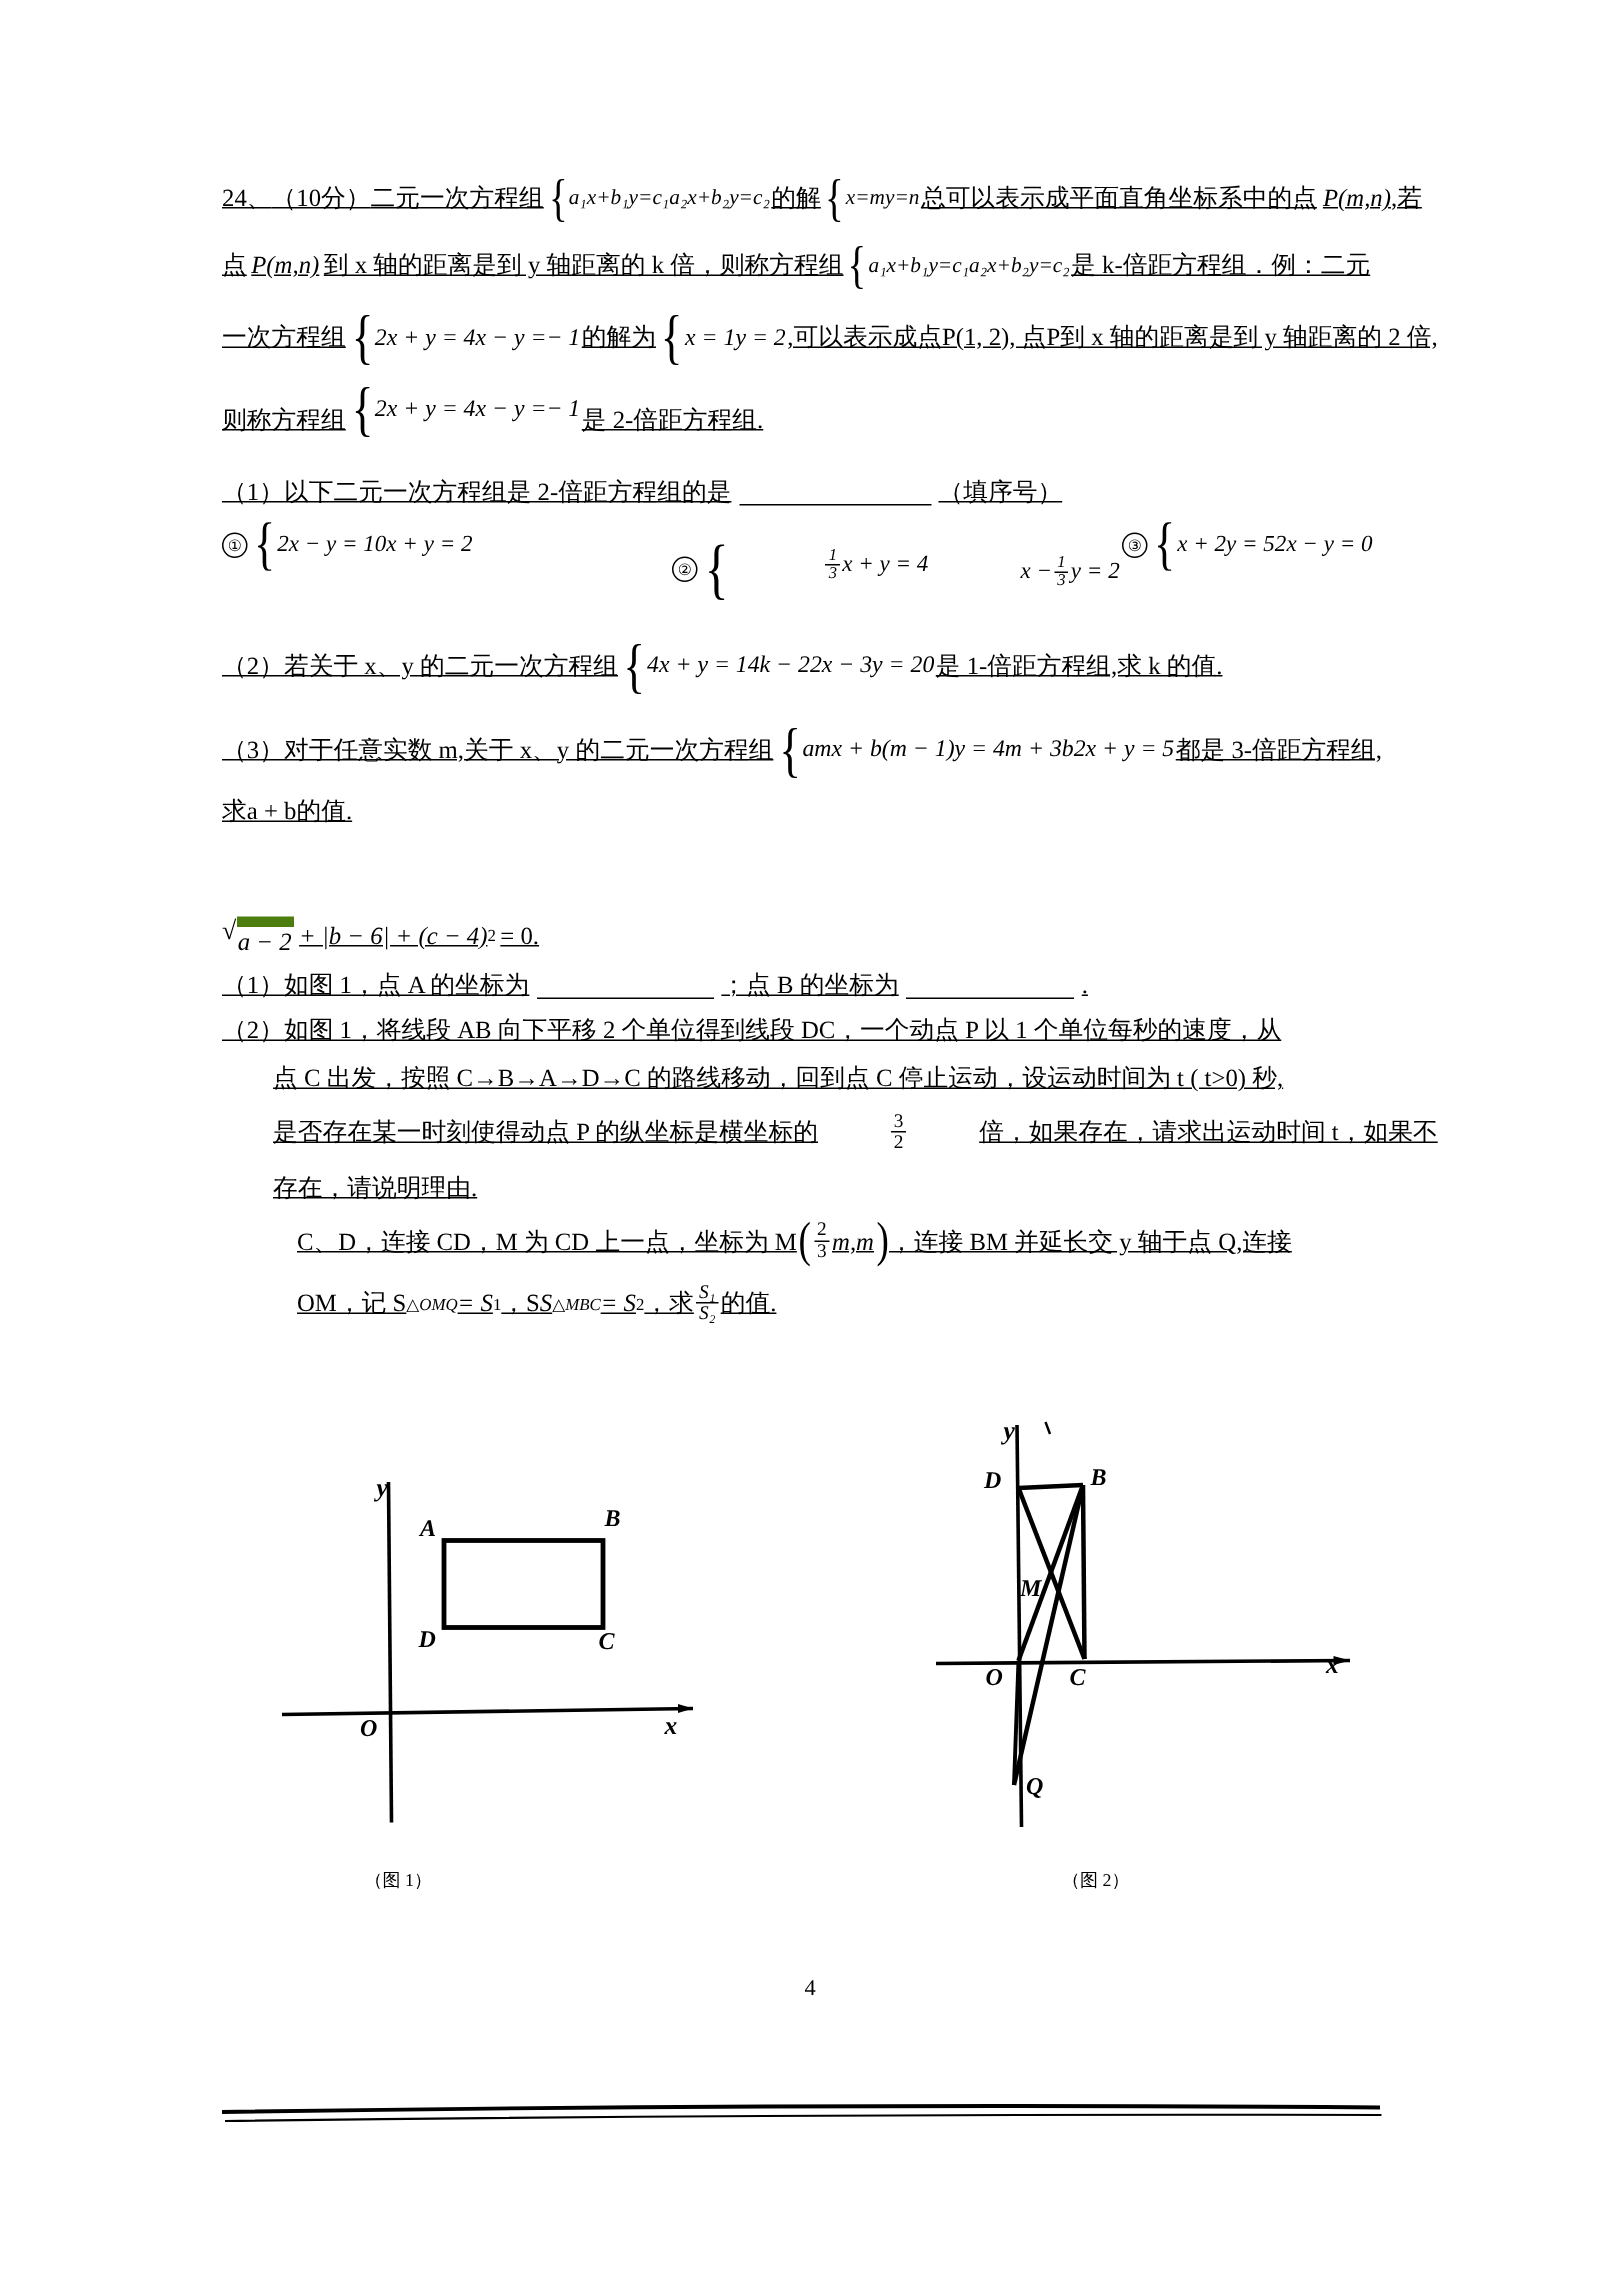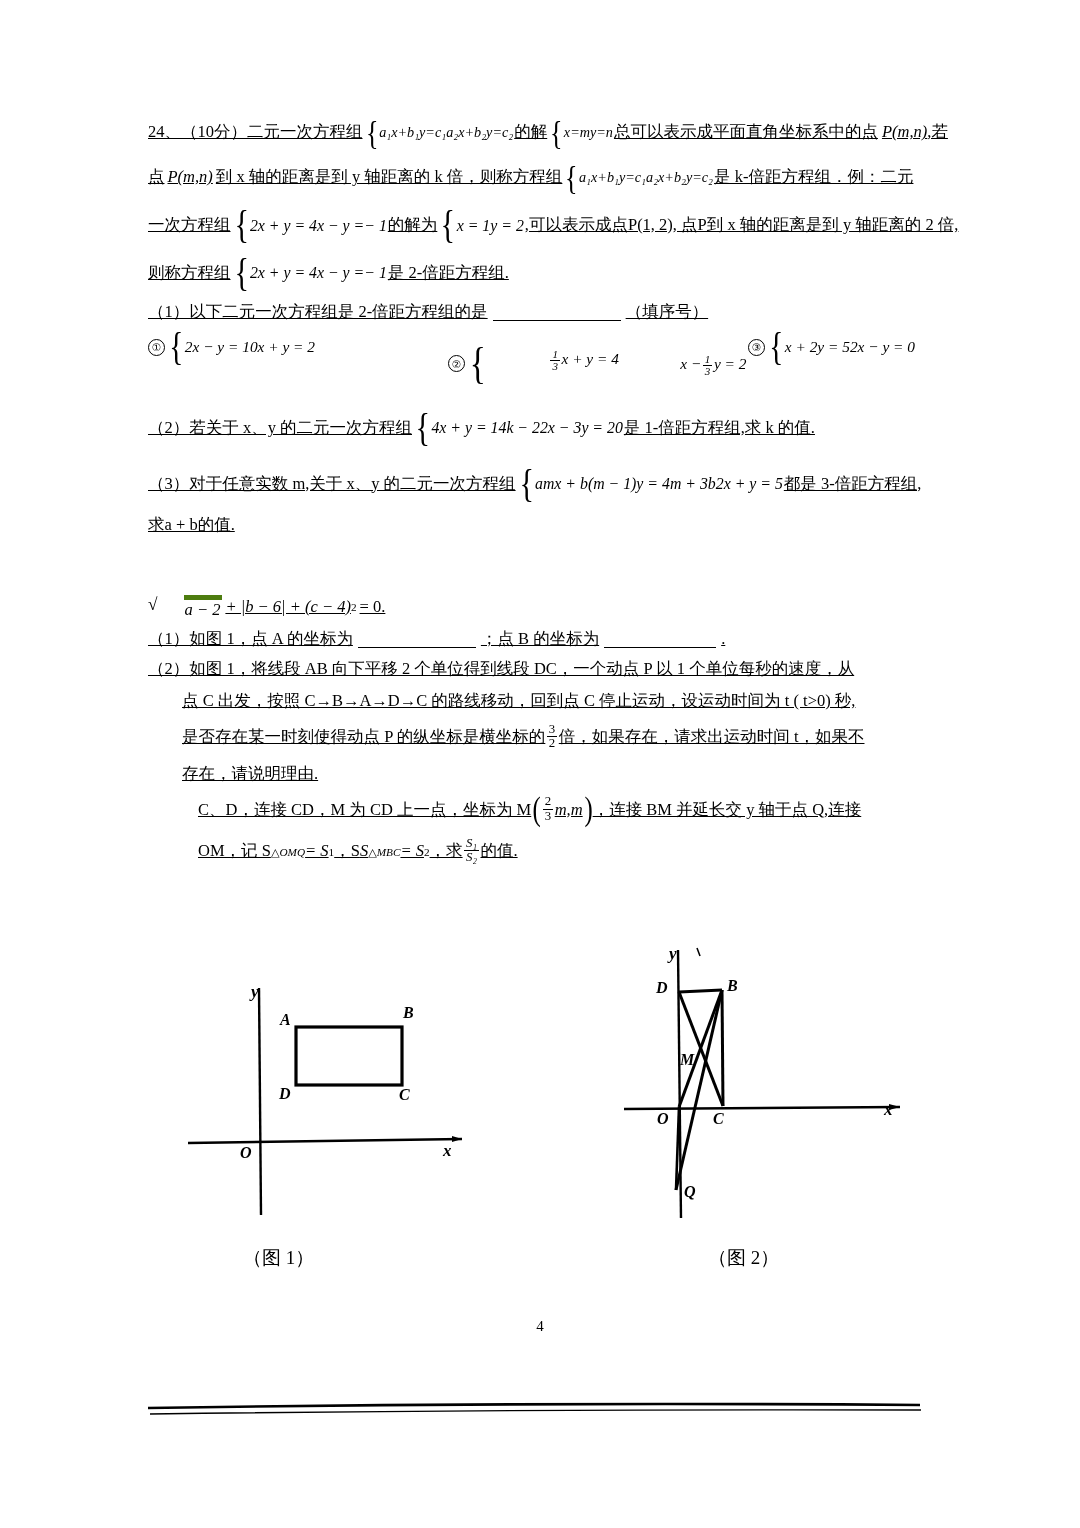--- a/index.html
+++ b/index.html
@@ -87,24 +87,23 @@
   .fr.lg { font-size: 0.78em; }
 
   
   .rt {
     display: inline-flex;
     align-items: stretch;
     white-space: nowrap;
   }
   .rt .sign { font-size: 1.05em; }
   .rt .bar {
-    border-top: 5px solid #4d7c0f;
+    border-top: 7px solid #4d7c0f;
     padding: 0 2px 0 1px;
     margin-top: 1px;
-    margin-left: 26px;
   }
 
   
   .blank {
     display: inline-block;
     border-bottom: 1.4px solid #000;
     height: 0.95em;
     margin: 0 5px;
     vertical-align: -0.1em;
   }
@@ -135,21 +134,21 @@
 
   
   .figs {
     position: absolute;
     left: 0; top: 0;
     width: 1080px; height: 1528px;
     pointer-events: none;
   }
   .figcap {
     position: absolute;
-    font-size: 19px;
+    font-size: 12px;
     white-space: nowrap;
   }
   .pagenum {
     position: absolute;
     left: 0; right: 0;
     top: 1318px;
     text-align: center;
     font-size: 15px;
   }
 </style>
@@ -213,21 +212,21 @@
         <span class="sys">
           <span class="brace">{</span>
           <span class="rows it">
             <span class="r">x = 1</span>
             <span class="r">y = 2</span>
           </span>
         </span>
         <span class="t">,可以表示成点P(1, 2), 点P到 x 轴的距离是到 y 轴距离的 2 倍,</span>
       </div>
 
-      <div class="ln blk" style="margin-bottom:12px;">
+      <div class="ln blk" style="margin-bottom:28px;align-items:flex-end;">
         <span class="t">则称方程组</span>
         <span class="sys">
           <span class="brace">{</span>
           <span class="rows it">
             <span class="r">2x + y = 4</span>
             <span class="r">x − y =− 1</span>
           </span>
         </span>
         <span class="t">是 2-倍距方程组.</span>
       </div>
@@ -330,21 +329,21 @@
         <span class="blank" style="width:112px;"></span>
         <span class="t">.</span>
       </div>
 
       <div class="ln" style="margin-top:9px;">
         <span class="t">（2）如图 1，将线段 AB 向下平移 2 个单位得到线段 DC，一个动点 P 以 1 个单位每秒的速度，从</span>
       </div>
       <div class="ln ind1" style="margin-top:12px;">
         <span class="t">点 C 出发，按照 C→B→A→D→C 的路线移动，回到点 C 停止运动，设运动时间为 t ( t&gt;0) 秒,</span>
       </div>
-      <div class="ln ind1" style="margin-top:12px;">
+      <div class="ln ind1" style="margin-top:12px;gap:47px;">
         <span class="t">是否存在某一时刻使得动点 P 的纵坐标是横坐标的</span>
         <span class="fr lg">
           <span class="nu">3</span>
           <span class="de">2</span>
         </span>
         <span class="t">倍，如果存在，请求出运动时间 t，如果不</span>
       </div>
       <div class="ln ind1" style="margin-top:12px;">
         <span class="t">存在，请说明理由.</span>
       </div>

